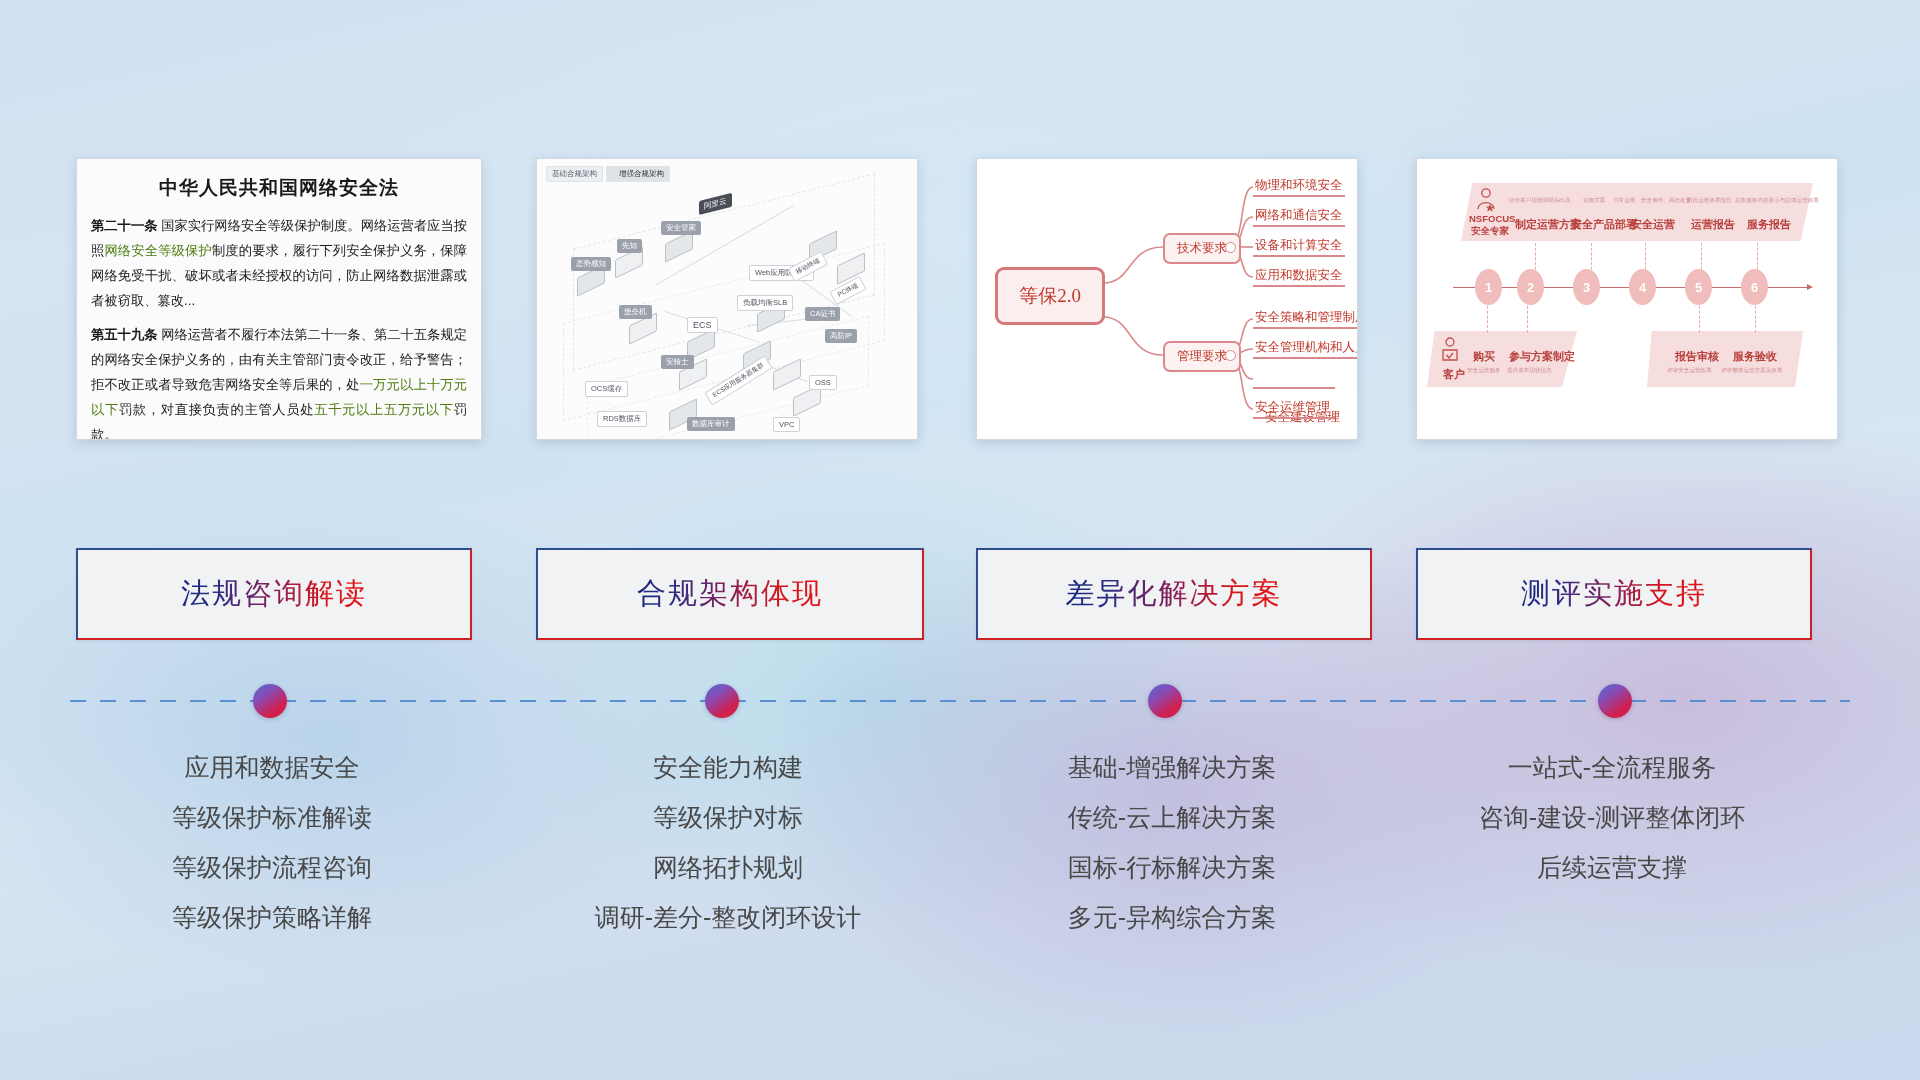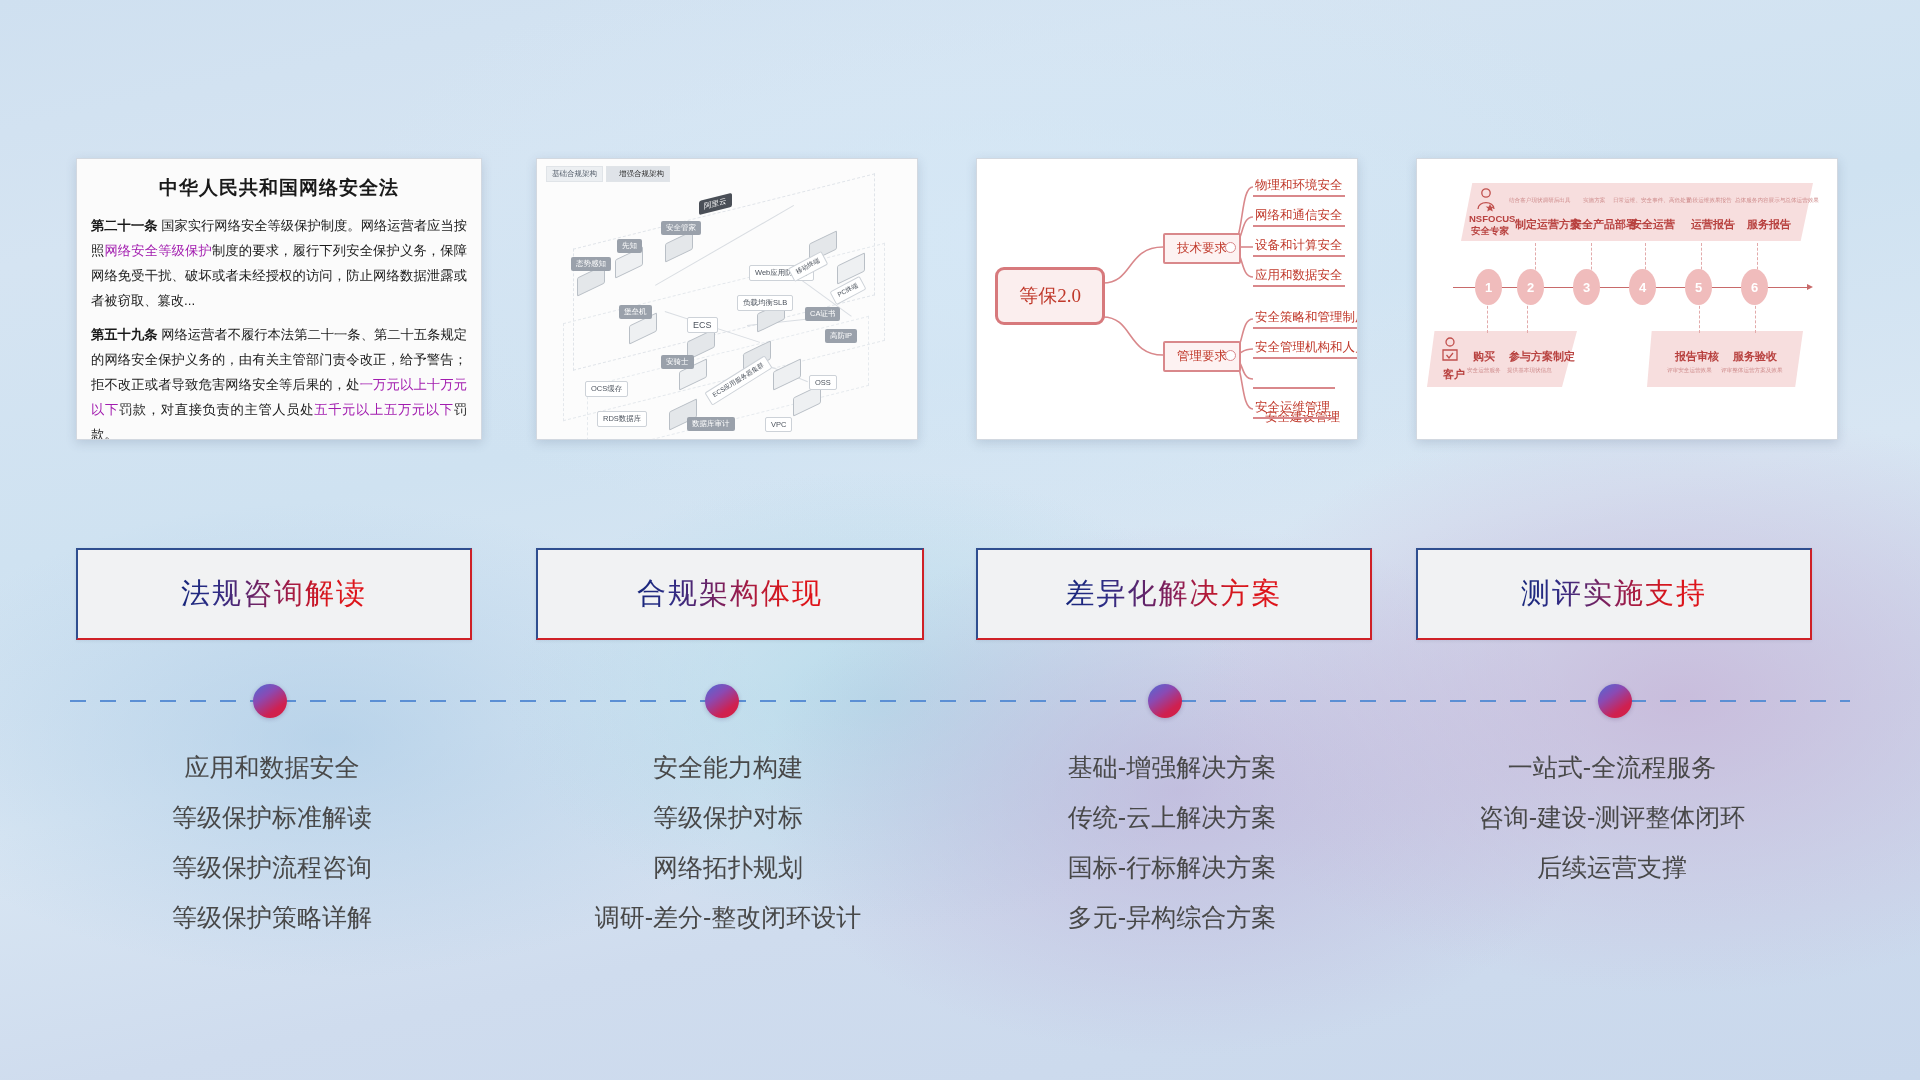--- a/index.html
+++ b/index.html
@@ -39,21 +39,21 @@
   }
   .law-body {
     font-size: 13.3px;
     line-height: 25px;
     color: #1a1a1a;
     padding: 0 14px;
     text-align: justify;
   }
   .law-body p { margin: 0 0 9px 0; }
   .lbl { font-weight: bold; }
-  .red { color: #a21caf; }
+  .red { color: #4d7c0f; }
 
   
   .arch { position: absolute; inset: 0; background:#fcfcfc; }
   .arch-tabs { position:absolute; top:7px; left:9px; display:flex; gap:3px; }
   .arch-tab { font-size: 7.5px; color:#5b6470; background:#eceff2; padding:2px 5px; border:1px solid #e0e4e8;}
   .arch-tab.sel { background:#dfe3e8; color:#333;padding-left:12px; }
   .node {
     position:absolute; font-size:7.5px; color:#fff; background:#9aa1ab;
     padding:2px 5px; border-radius:2px; white-space:nowrap;
   }
@@ -71,21 +71,21 @@
 
   
   .mm { position:absolute; inset:0; background:#fff; }
   .mm-root {
     position:absolute; left:18px; top:108px; width:104px; height:52px;
     border:3px solid #d7797c; border-radius:9px; background:#fbeeee;
     color:#c0392b; font-size:19px; display:flex; align-items:center; justify-content:center;
     font-family:"Liberation Serif","DejaVu Serif",serif;
   }
   .mm-branch {
-    position:absolute; border:2px solid #d9888b; border-radius:2px;
+    position:absolute; border:2px solid #d9888b; border-radius:7px;
     background:#fdf2f2; color:#c0392b; font-size:12.5px;
     padding:5px 12px; white-space:nowrap;
     font-family:"Liberation Serif","DejaVu Serif",serif;
   }
   .mm-leaf {
     position:absolute; color:#c0392b; font-size:12.5px; white-space:nowrap;
     font-family:"Liberation Serif","DejaVu Serif",serif;
   }
   .mm-leaf-ul { position:absolute; height:2px; background:#d9888b; }
   .mm-node-dot {
@@ -214,21 +214,21 @@
       <div class="node" style="left:82px; top:146px;">堡垒机</div>
       <div class="node lite" style="left:150px; top:158px; font-size:9px;">ECS</div>
       <div class="node" style="left:124px; top:196px;">安骑士</div>
       <div class="node lite" style="left:48px; top:222px;">OCS缓存</div>
       <div class="node lite" style="left:60px; top:252px;">RDS数据库</div>
       <div class="node" style="left:150px; top:258px;">数据库审计</div>
       <div class="node lite" style="left:200px; top:136px;">负载均衡SLB</div>
       <div class="node lite" style="left:212px; top:106px;">Web应用防火墙</div>
       <div class="node lite" style="left:166px; top:214px; font-size:6.5px; transform:rotate(-32deg);">ECS应用服务器集群</div>
       <div class="node lite" style="left:272px; top:216px;">OSS</div>
-      <div class="node lite" style="left:228px; top:258px;">VPC</div>
+      <div class="node lite" style="left:236px; top:258px;">VPC</div>
       <div class="node lite" style="left:252px; top:100px; font-size:6.5px; transform:rotate(-28deg);">移动终端</div>
       <div class="node lite" style="left:294px; top:124px; font-size:6.5px; transform:rotate(-28deg);">PC终端</div>
       <div class="node" style="left:268px; top:148px;">CA证书</div>
       <div class="node" style="left:288px; top:170px;">高防IP</div>
     </div>
   </div>
 
   <div class="card" style="left:976px; top:158px; width:380px; height:280px;">
     <div class="mm">
 

